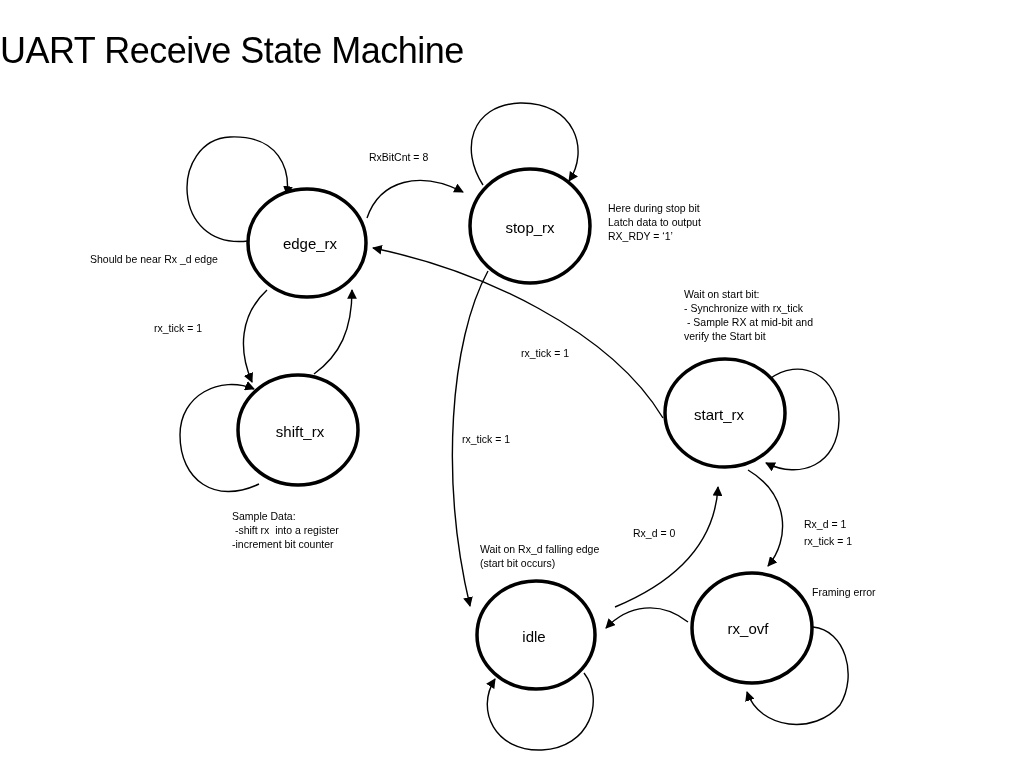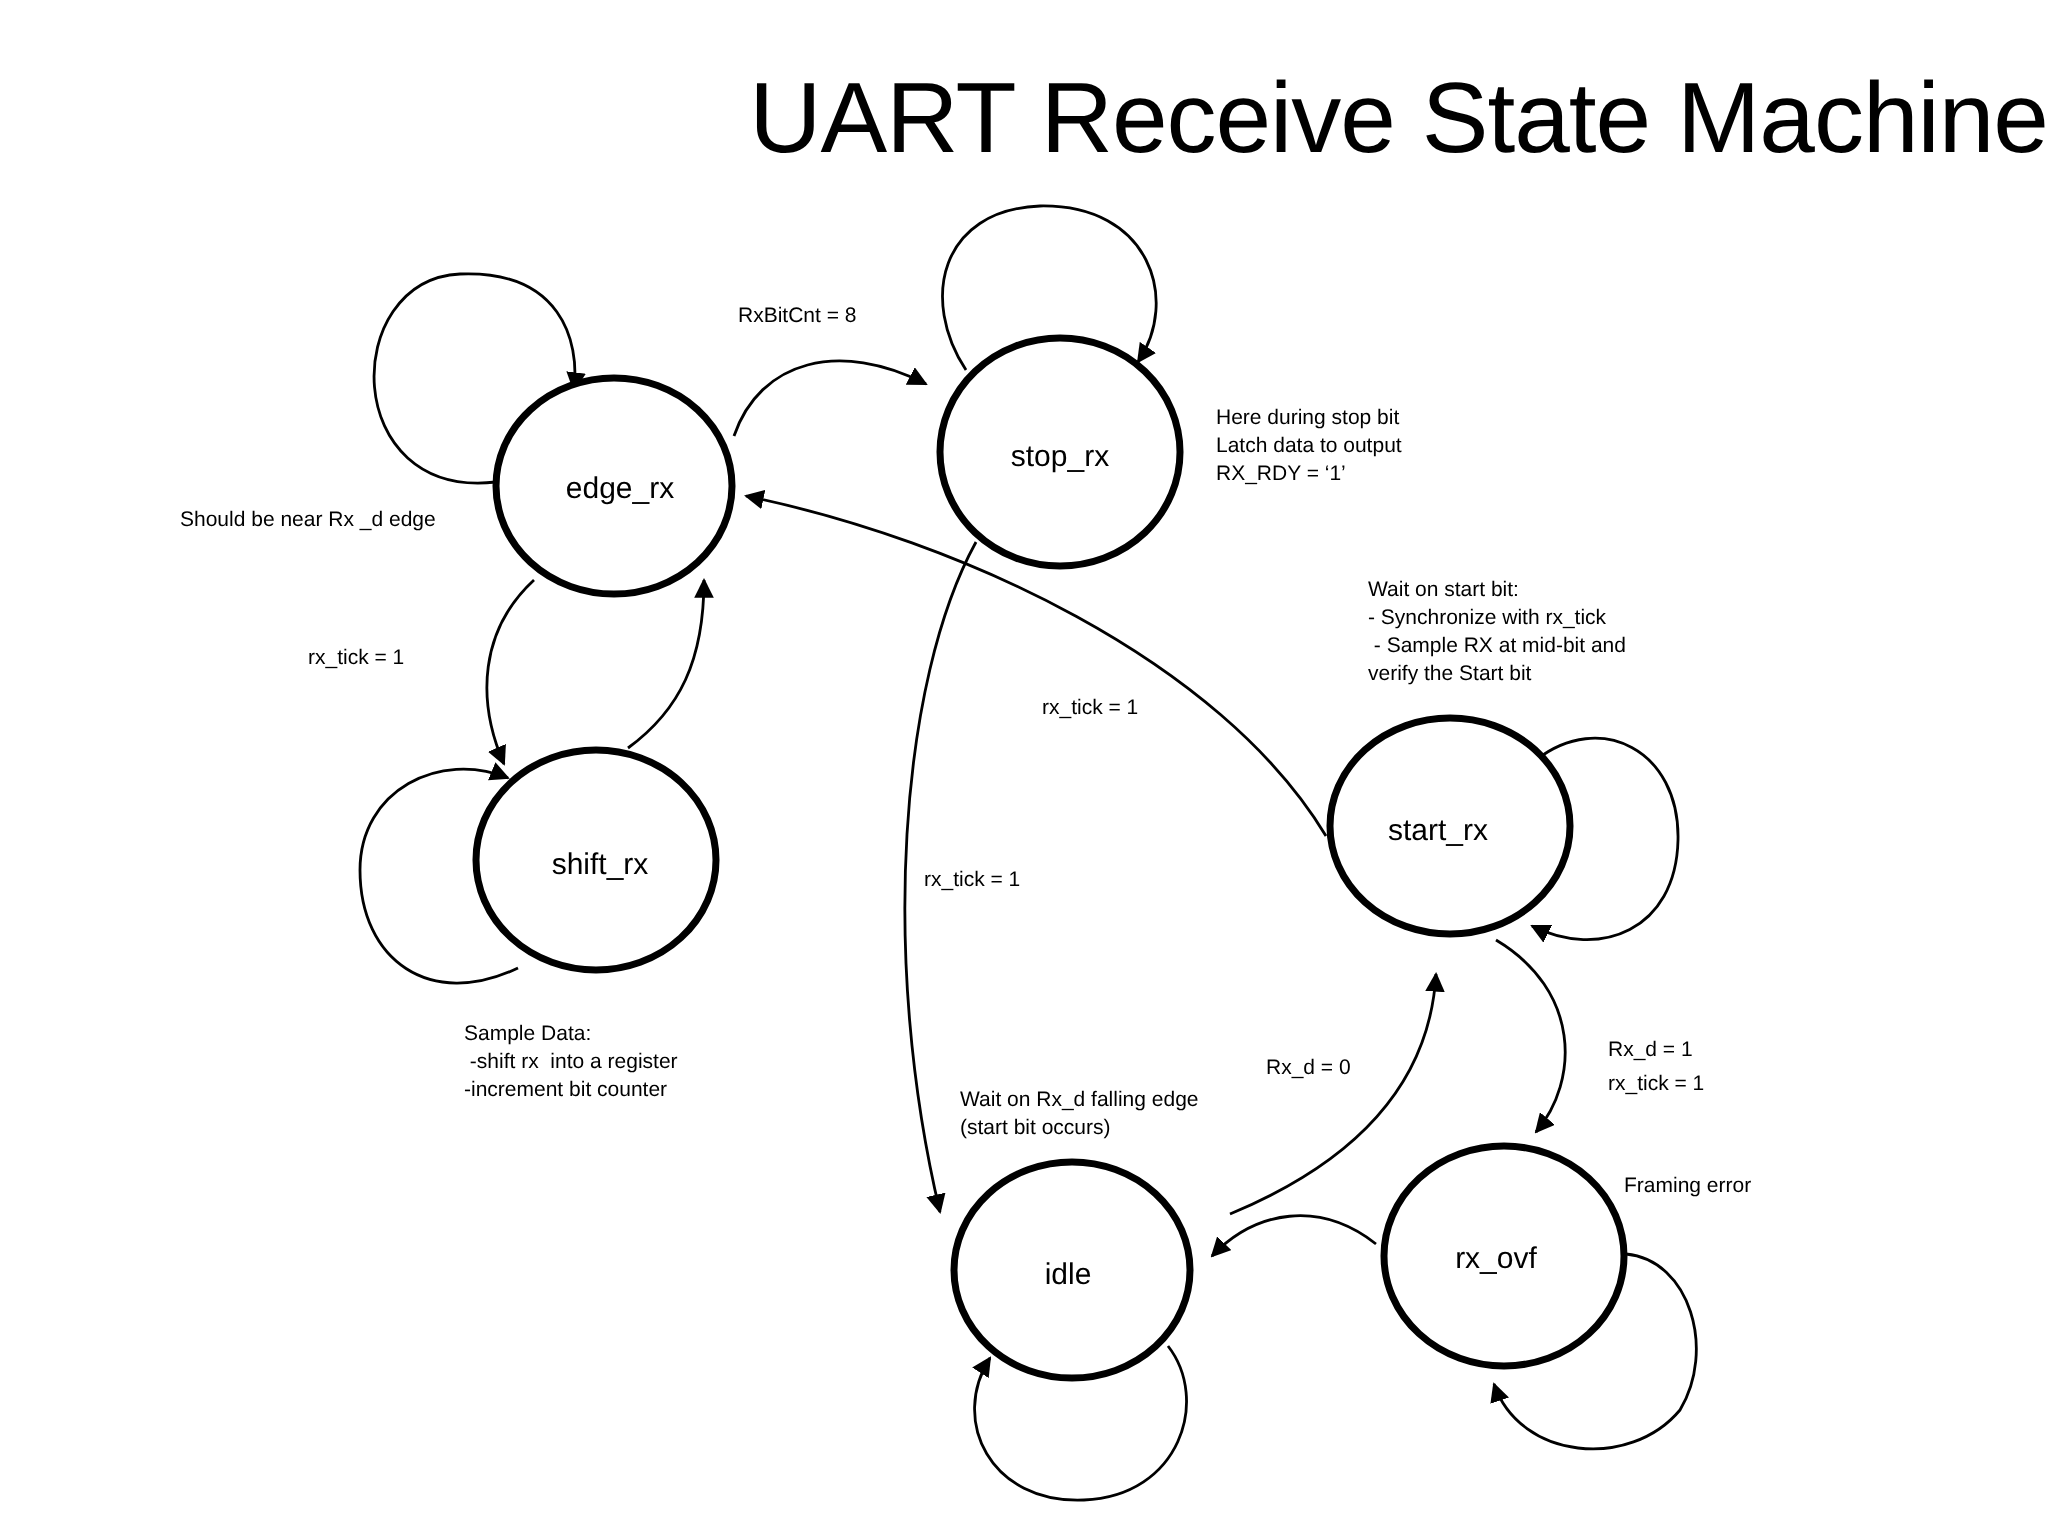--- a/index.html
+++ b/index.html
@@ -1,19 +1,19 @@
 <!DOCTYPE html>
 <html><head>
 <meta charset="utf-8">
 <style>
   html, body { margin: 0; padding: 0; background: #ffffff; }
   body { width: 1024px; height: 768px; position: relative; overflow: hidden;
          font-family: "Liberation Sans", sans-serif; color: #000; }
-  #title { position: absolute; left: 0; top: 30px; width: 1024px; text-align: right;
-           font-size: 50px; font-weight: normal; margin: 0; letter-spacing: -0.5px; }
+  #title { position: absolute; left: 0; top: 30px; width: 1024px; text-align: left;
+           font-size: 36px; font-weight: normal; margin: 0; letter-spacing: -0.5px; }
   svg#diagram { position: absolute; left: 0; top: 0; }
   .node { fill: #fff; stroke: #000; stroke-width: 3.5; }
   .edge { fill: none; stroke: #000; stroke-width: 1.4; }
   .node-label { font-family: "Liberation Sans", sans-serif; font-size: 15px; text-anchor: middle; dominant-baseline: middle; }
   .anno { font-family: "Liberation Sans", sans-serif; font-size: 10.5px; }
 </style>
 </head>
 <body>
 
 <h1 id="title">UART Receive State Machine</h1>

